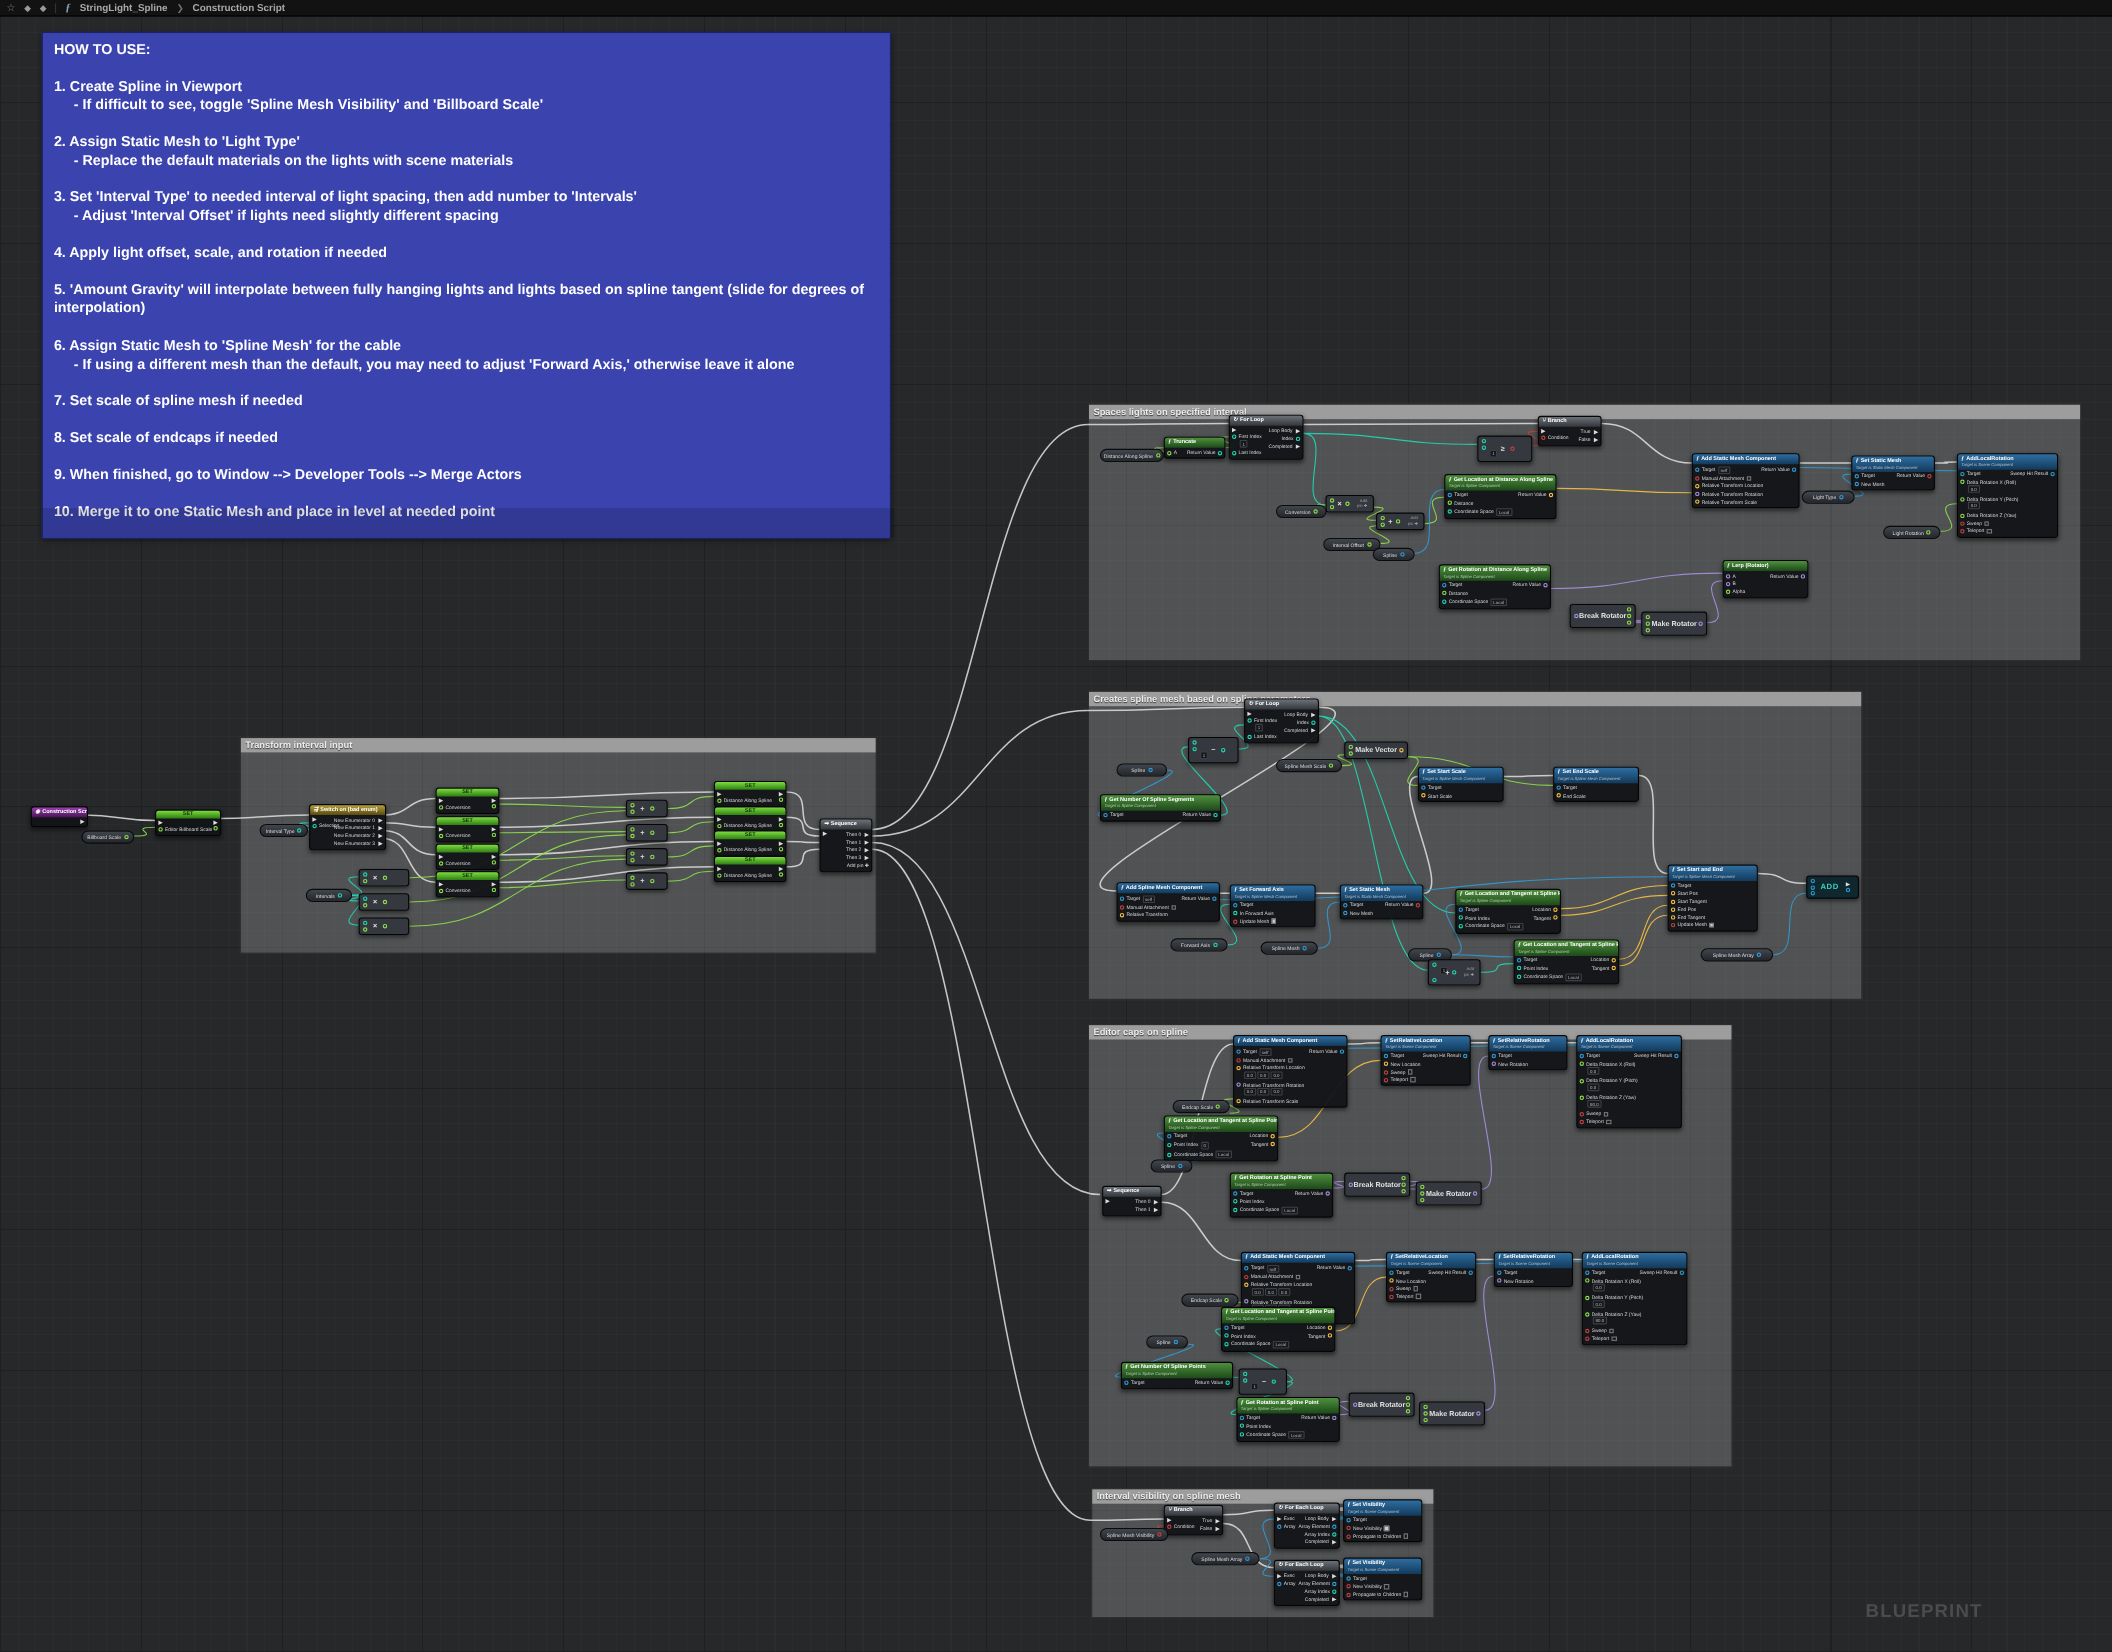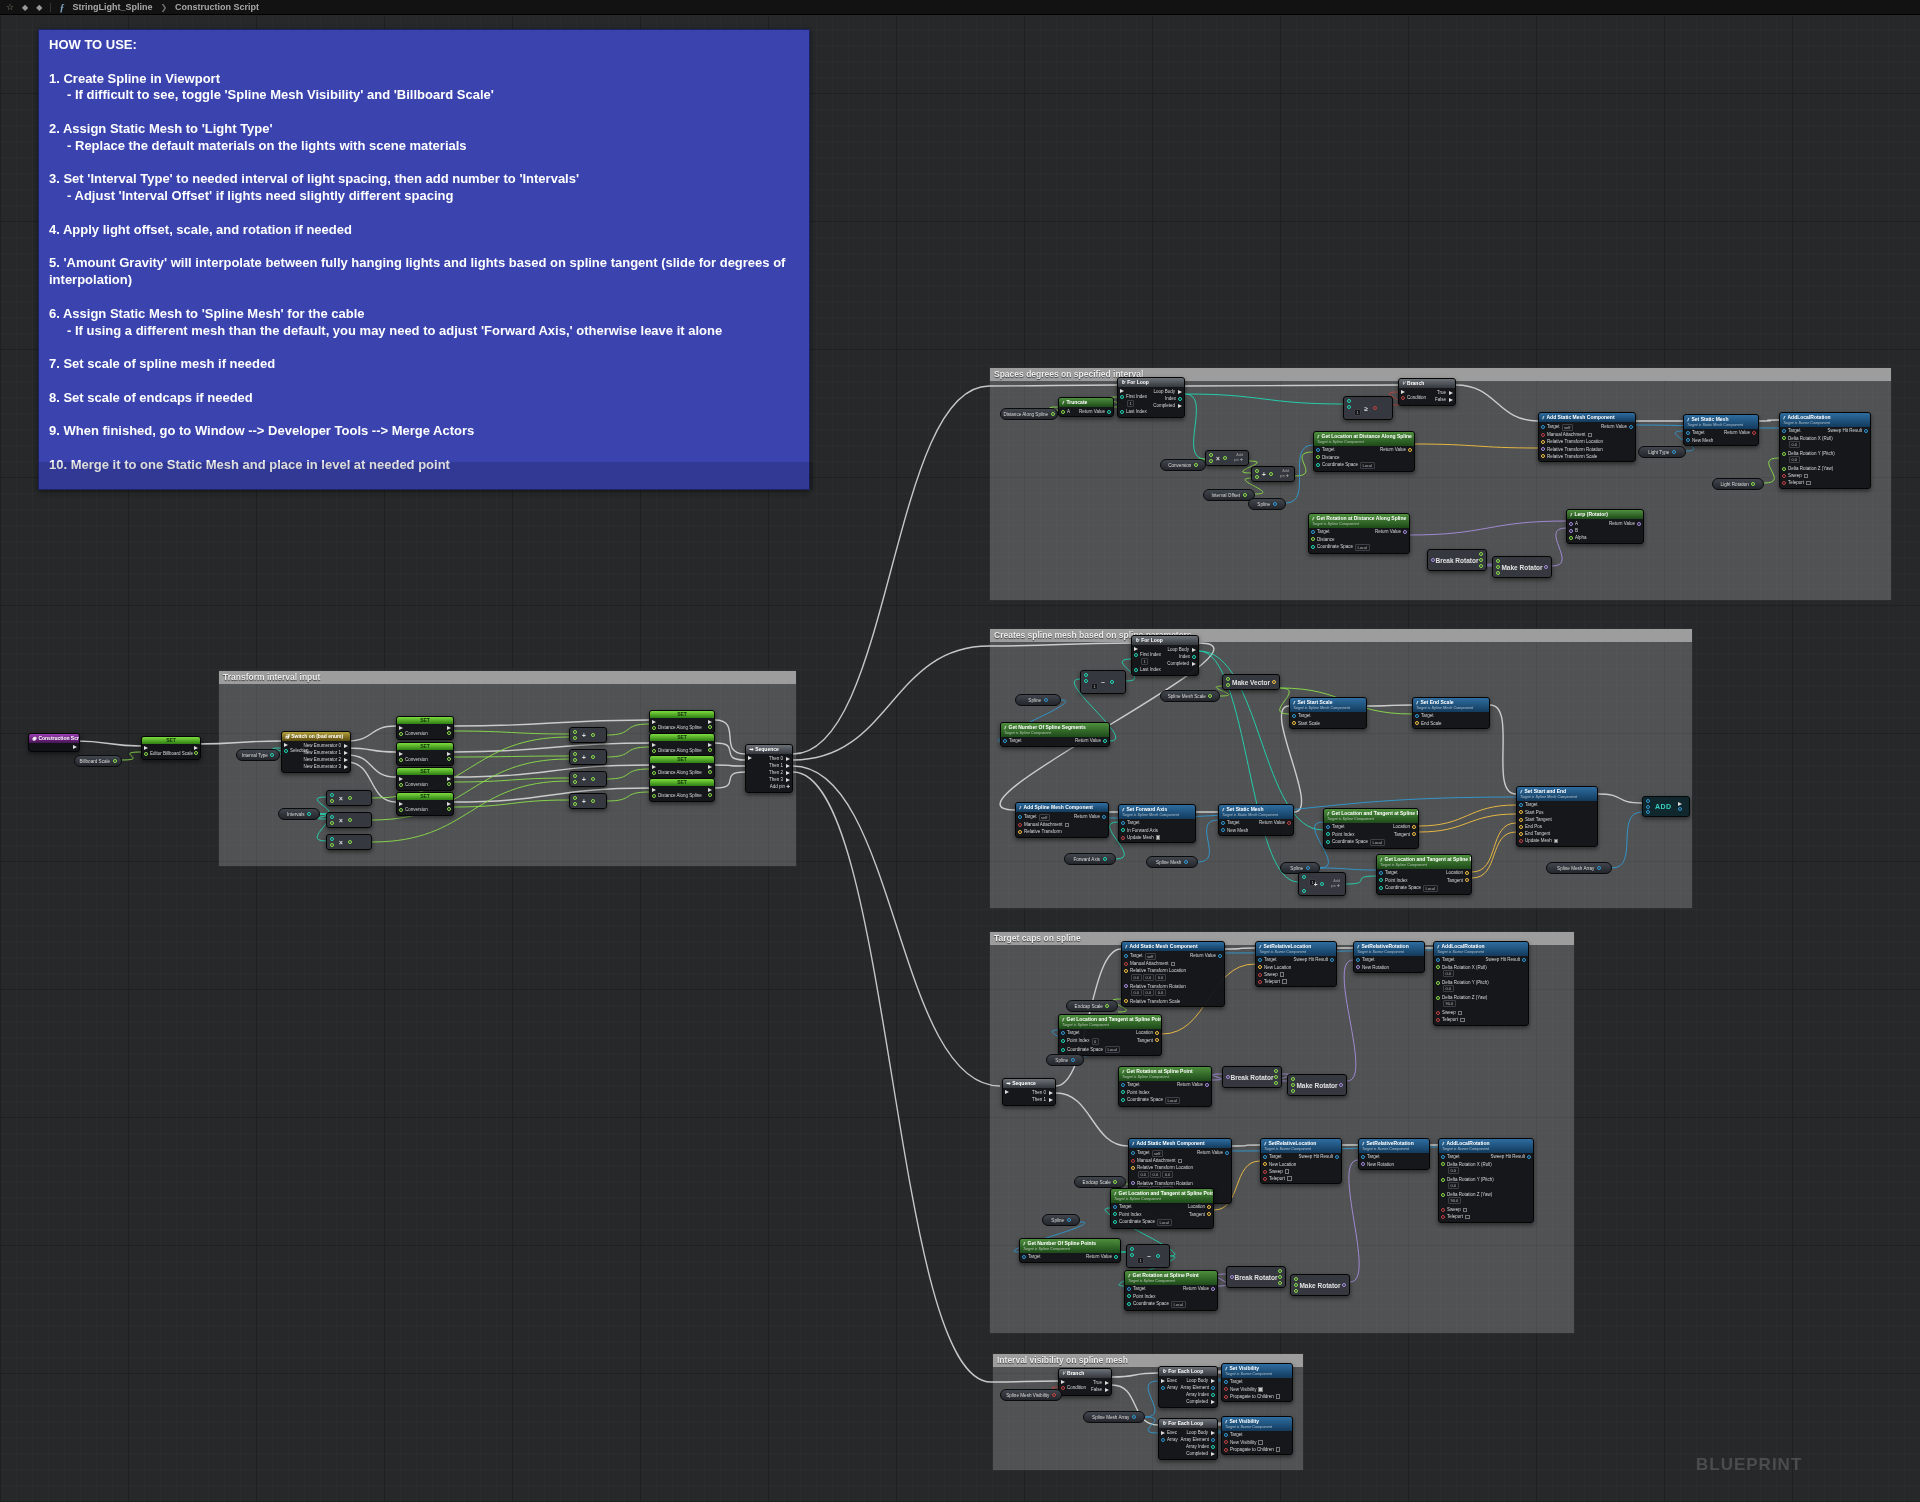--- a/index.html
+++ b/index.html
@@ -226,27 +226,27 @@
     <path d="M 1062 1395 C 1090 1395, 1032 1387, 1060 1387" fill="none" stroke="#c24040" stroke-width="1" stroke-opacity="0.9"></path>
     <path d="M 1145 1417 C 1173 1417, 1130 1381, 1158 1381" fill="none" stroke="#2f9bd6" stroke-width="1" stroke-opacity="0.9"></path>
     <path d="M 1145 1417 C 1173 1417, 1130 1433, 1158 1433" fill="none" stroke="#2f9bd6" stroke-width="1" stroke-opacity="0.9"></path>
     <path d="M 1218 1373 C 1246 1373, 1193 1371, 1221 1371" fill="none" stroke="#dcdcdc" stroke-width="1.4" stroke-opacity="0.88"></path>
     <path d="M 1218 1425 C 1246 1425, 1193 1423, 1221 1423" fill="none" stroke="#dcdcdc" stroke-width="1.4" stroke-opacity="0.88"></path>
     <path d="M 1218 1381 C 1246 1381, 1193 1379, 1221 1379" fill="none" stroke="#2f9bd6" stroke-width="1" stroke-opacity="0.9"></path>
     <path d="M 1218 1433 C 1246 1433, 1193 1431, 1221 1431" fill="none" stroke="#2f9bd6" stroke-width="1" stroke-opacity="0.9"></path>
   </svg>
 <div id="graph">
     <div class="group" style="left: 989px; top: 367px; width: 903px; height: 234px;">
-      <div class="group-title">Spaces degrees on specified interval</div>
+      <div class="group-title">Spaces lights on specified interval</div>
     </div>
     <div class="group" style="left: 989px; top: 628px; width: 704px; height: 281px;">
       <div class="group-title">Creates spline mesh based on spline parameters</div>
     </div>
     <div class="group" style="left: 989px; top: 931px; width: 586px; height: 403px;">
-      <div class="group-title">Target caps on spline</div>
+      <div class="group-title">Editor caps on spline</div>
     </div>
     <div class="group" style="left: 992px; top: 1353px; width: 312px; height: 118px;">
       <div class="group-title">Interval visibility on spline mesh</div>
     </div>
     <div class="group" style="left: 218px; top: 670px; width: 579px; height: 197px;">
       <div class="group-title">Transform interval input</div>
     </div>
     <div class="node t-event" style="left: 28px; top: 733px; width: 52px;">
       <div class="nh"><span class="ic">◉</span><span>Construction Script</span></div>
       <div class="rows">

